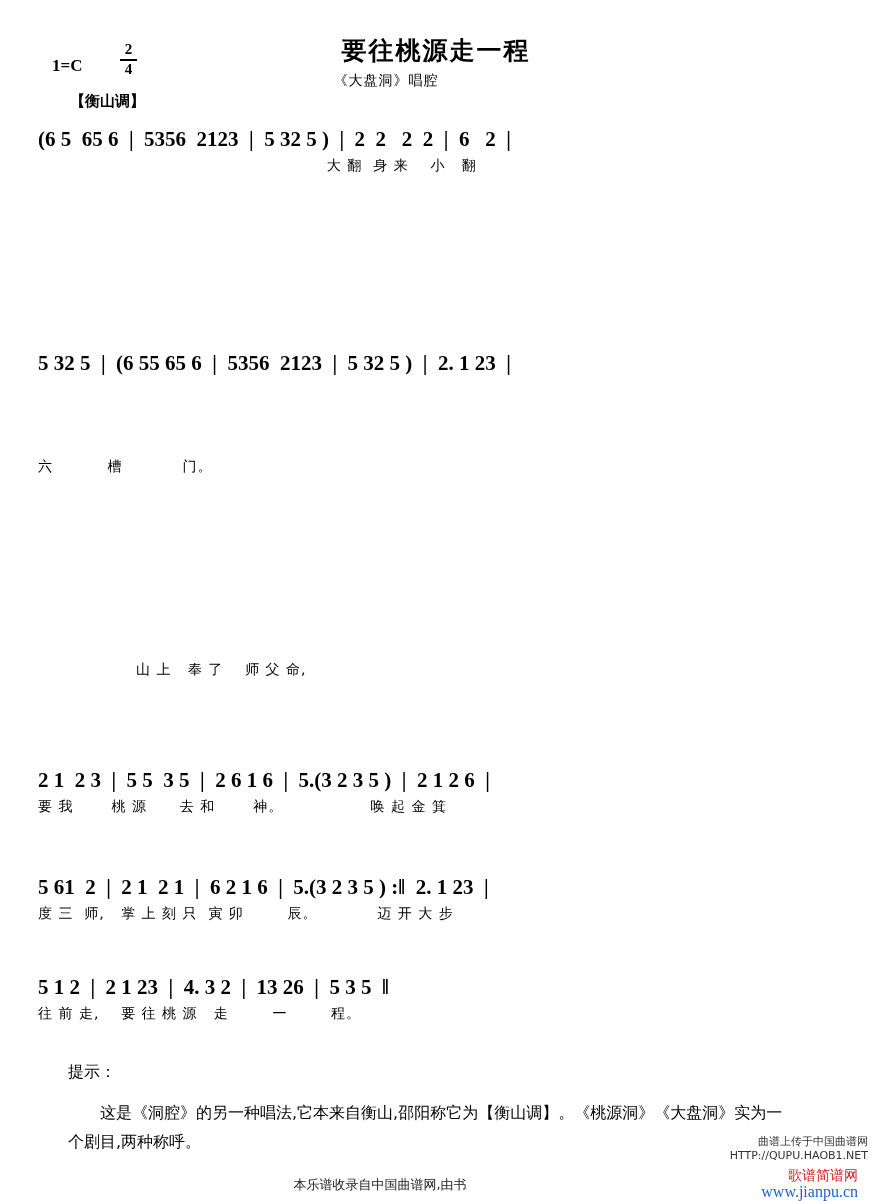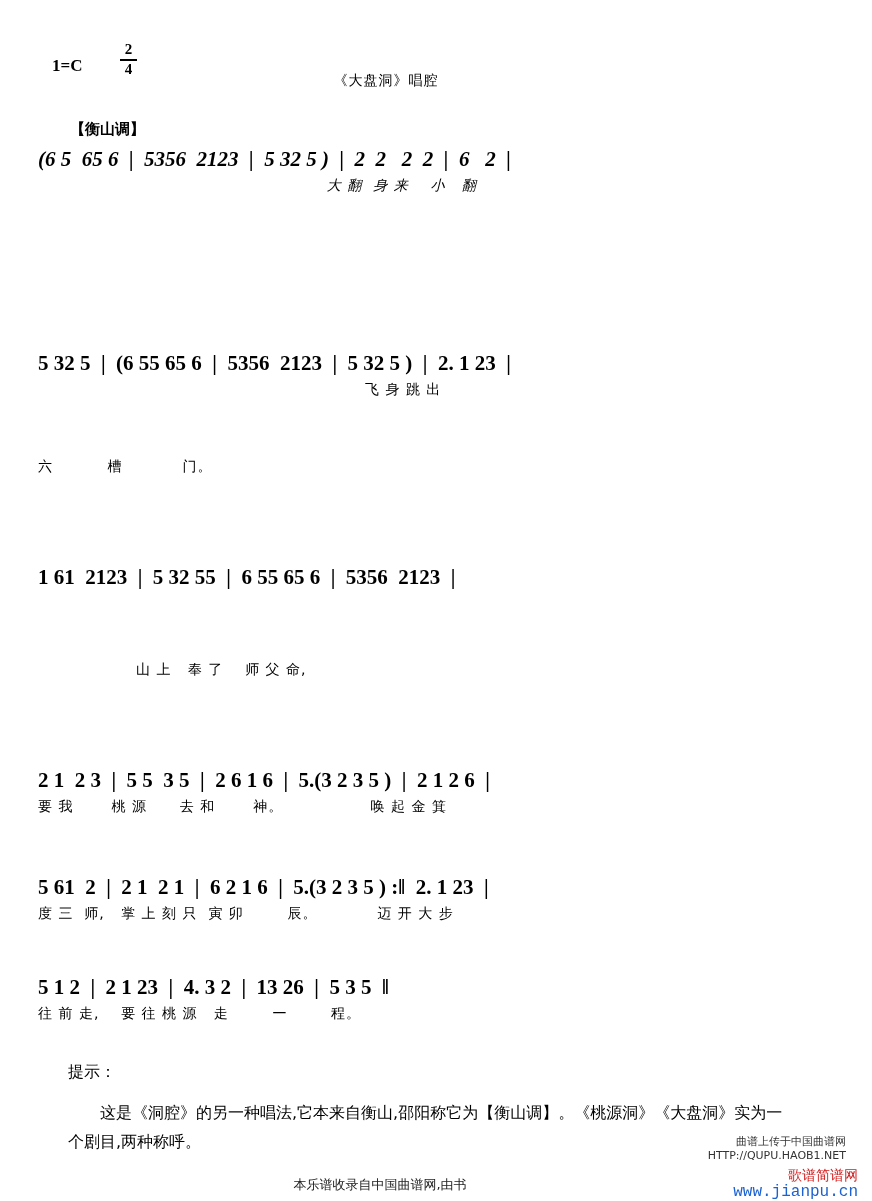--- a/index.html
+++ b/index.html
@@ -67,21 +67,20 @@
     margin: 1px auto;
   }
   .meter .den { display: block; }
   .mode {
     position: absolute;
     top: 92px;
     left: 70px;
     font-family: "DejaVu Sans", sans-serif;
     font-weight: bold;
     font-size: 15px;
-    margin-top: 28px;
   }
   
   .system {
     position: absolute;
     left: 38px;
     width: 800px;
   }
   .notes {
     font-family: "Liberation Serif", serif;
     font-size: 21px;
@@ -122,34 +121,34 @@
     left: 0;
     top: 1176px;
     width: 760px;
     text-align: center;
     font-family: "DejaVu Sans", sans-serif;
     font-size: 13px;
     color: #222;
   }
   .wm1 {
     position: absolute;
-    right: 26px;
+    right: 4px;
     top: 1135px;
     text-align: right;
     font-family: "DejaVu Sans", sans-serif;
     font-size: 11px;
     color: #333;
     line-height: 14px;
   }
   .wm2 {
     position: absolute;
     right: 14px;
     top: 1168px;
     text-align: right;
-    font-family: Liberation Mono, monospace;
+    font-family: Liberation Serif, serif;
     font-size: 14px;
     color: #d21b1b;
     line-height: 16px;
   }
   .wm2 .sub {
     display: block;
     font-size: 16px;
     color: #1b62d2;
     letter-spacing: 0px;
   }
@@ -162,39 +161,38 @@
   <div class="keysig">1=C</div>
 
   <div class="meter">
     <span class="num">2</span>
     <span class="bar"></span>
     <span class="den">4</span>
   </div>
 
   <div class="mode">【衡山调】</div>
 
+  <div class="title">要往桃源走一程</div>
   <div class="subtitle">《大盘洞》唱腔</div>
 
-  <div class="system" style="top:144px;font-style:italic;">
+  <div class="system" style="top:124px;">
     <div class="notes">(6 5  65 6  |  5356  2123  |  5 32 5 )  |  2  2   2  2  |  6   2  |</div>
     <div class="lyrics">                                                     大 翻  身 来    小   翻</div>
   </div>
 
 
   <div class="system" style="top:348px;">
     <div class="notes">5 32 5  |  (6 55 65 6  |  5356  2123  |  5 32 5 )  |  2. 1 23  |</div>
-    <div class="lyrics">                                                            飞 身 跳 出</div>
   </div>
 
   <div class="system" style="top:455px;">
     <div class="lyrics">六          槽           门。</div>
   </div>
 
   <div class="system" style="top:562px;">
-    <div class="notes">1 61  2123  |  5 32 55  |  6 55 65 6  |  5356  2123  |</div>
     <div class="lyrics"></div>
   </div>
 
   <div class="system" style="top:658px;">
     <div class="lyrics">                  山 上   奉 了    师 父 命,</div>
   </div>
 
   <div class="system" style="top:765px;">
     <div class="notes">2 1  2 3  |  5 5  3 5  |  2 6 1 6  |  5.(3 2 3 5 )  |  2 1 2 6  |</div>
     <div class="lyrics">要 我       桃 源      去 和       神。                唤 起 金 箕</div>

